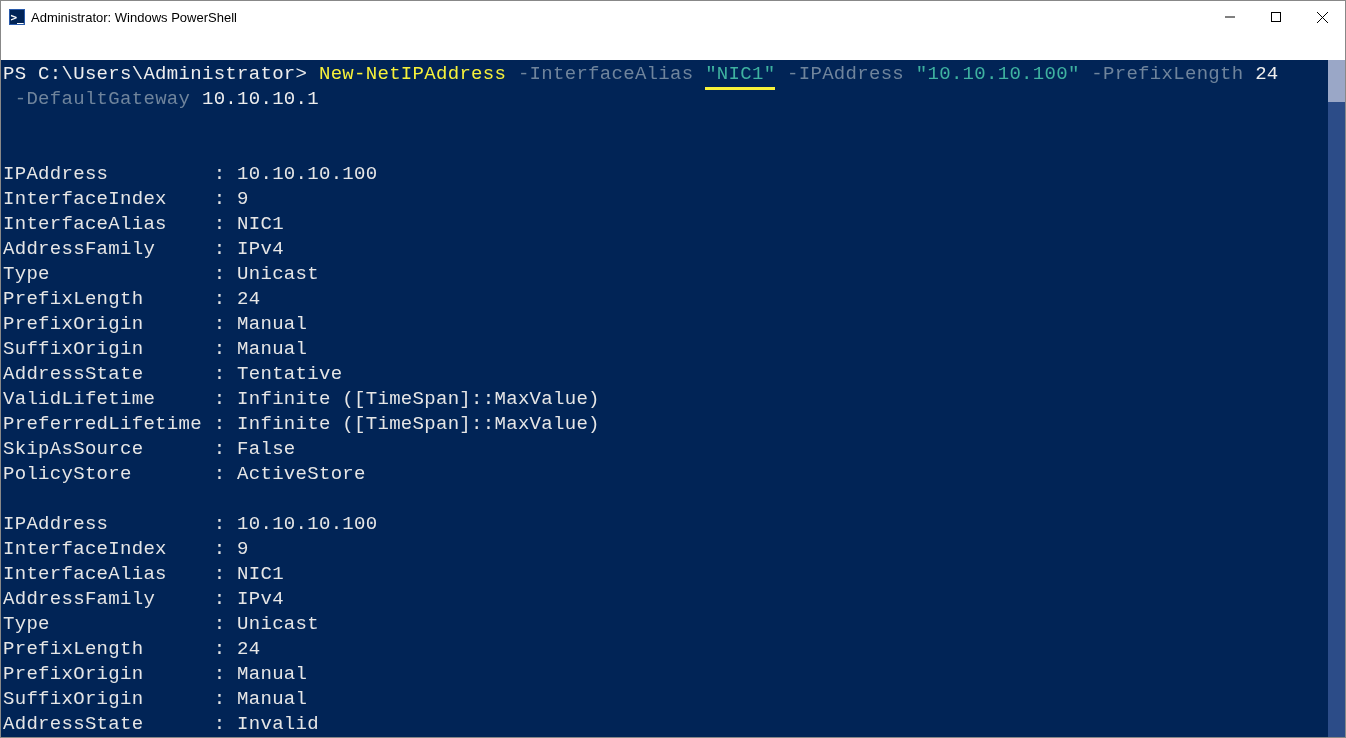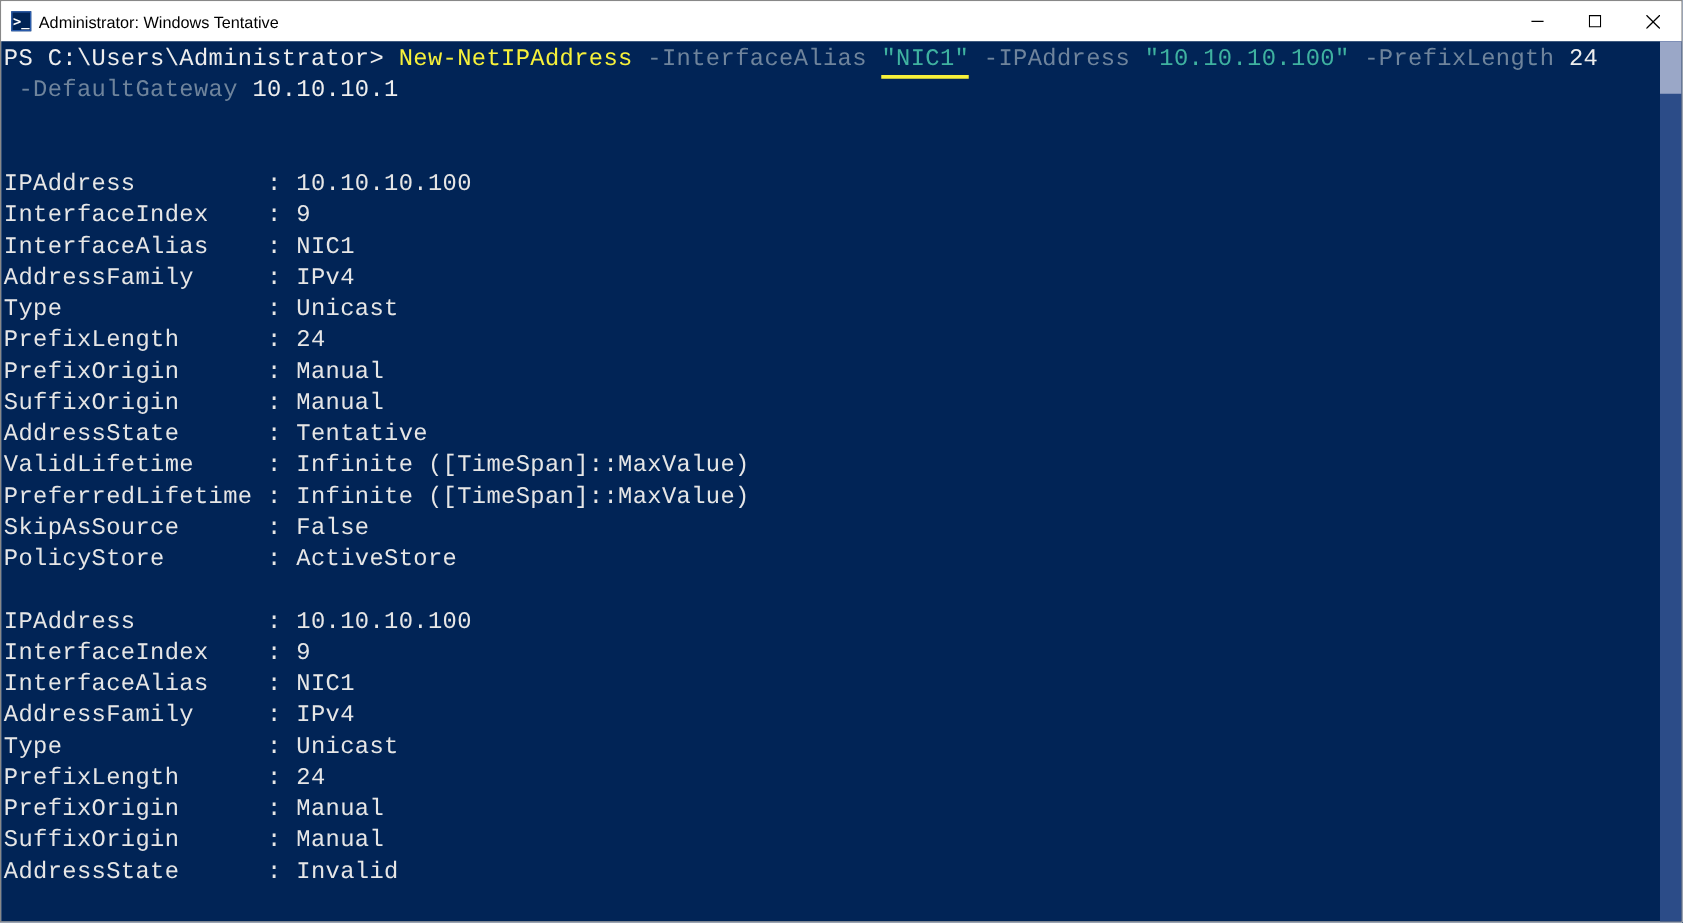--- a/index.html
+++ b/index.html
@@ -41,20 +41,21 @@
     display:flex; align-items:center; justify-content:center;
     color:#000;
   }
   .winbtn svg { stroke:#000; stroke-width:1; fill:none; }
   .client {
     flex:1;
     display:flex;
     background:#012456;
     position:relative;
     min-height:0;
+    margin-top:27px;
   }
   .terminal {
     flex:1;
     color:#e6e6e6;
     font-size:19px;
     line-height:25px;
     white-space:pre;
     letter-spacing:0.3px;
     padding:2px 0 0 2px;
     overflow:hidden;
@@ -76,21 +77,21 @@
   .white { color:#eeeeee; }
 </style>
 </head>
 <body>
 
 <div class="window">
   <div class="titlebar">
     <div class="icon">
         <span>&gt;_</span>
       </div>
-    <div class="title">Administrator: Windows Tentative</div>
+    <div class="title">Administrator: Windows PowerShell</div>
     <div class="spacer"></div>
     <div class="winbtn">
       <svg width="10" height="10">
           <line x1="0" y1="5" x2="10" y2="5"></line>
         </svg>
     </div>
     <div class="winbtn">
       <svg width="10" height="10">
           <rect x="0.5" y="0.5" width="9" height="9"></rect>
         </svg>

